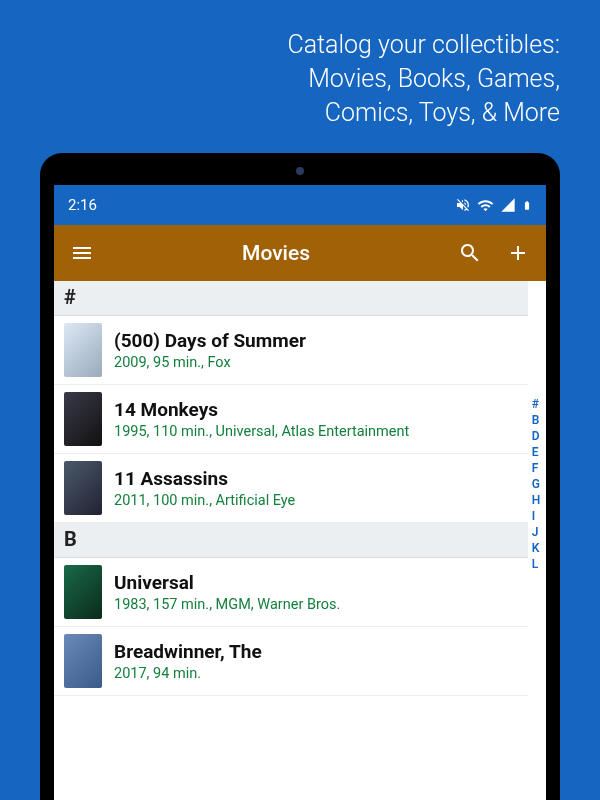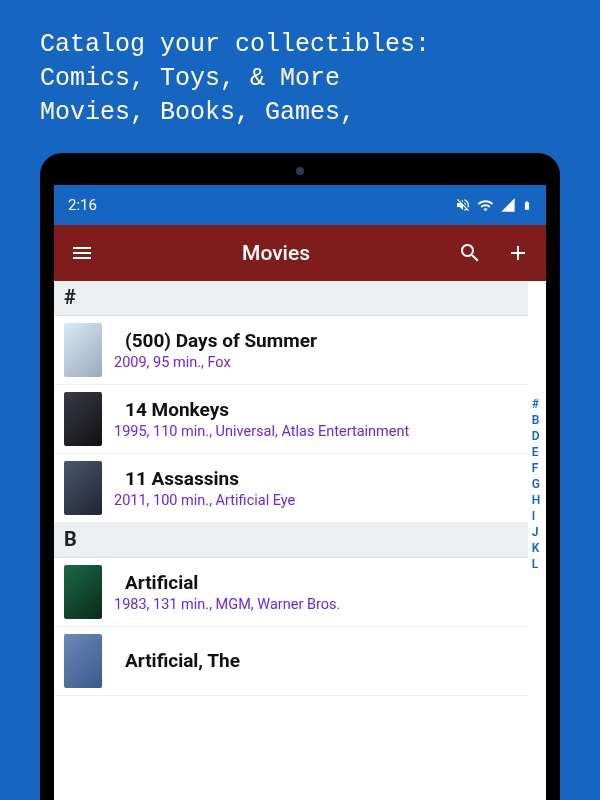--- a/index.html
+++ b/index.html
@@ -5,26 +5,25 @@
   * { margin: 0; padding: 0; box-sizing: border-box; }
   body {
     width: 600px;
     height: 800px;
     background: #1665c0;
     font-family: -apple-system, Roboto, Arial, sans-serif;
     overflow: hidden;
   }
   .promo-text {
     color: #fff;
-    text-align: left;
+    text-align: right;
     font-size: 25px;
     font-weight: 300;
     padding: 28px 40px 24px;
     line-height: 1.35;
-    font-family: Liberation Mono, monospace;
   }
   .tablet-frame {
     width: 520px;
     margin: 0 auto;
     background: #000;
     border-radius: 22px 22px 0 0;
     padding: 32px 14px 0 14px;
     position: relative;
     height: 660px;
   }
@@ -57,21 +56,21 @@
     gap: 48px;
   }
   .status-icons {
     display: flex;
     align-items: center;
     gap: 6px;
   }
   .status-icons svg { display: block; }
   .app-bar {
     height: 56px;
-    background: #7f1d1d;
+    background: #a16207;
     color: #fff;
     display: flex;
     align-items: center;
     padding: 0 8px;
     gap: 8px;
   }
   .app-bar-title {
     flex: 1;
     text-align: center;
     font-size: 21px;
@@ -125,25 +124,24 @@
   .thumb.c5 { background: linear-gradient(135deg,#6a8aba,#3a5a8a); }
   .row-text { flex: 1; min-width: 0; }
   .row-title {
     font-size: 19px;
     font-weight: 700;
     color: #111;
     margin-bottom: 2px;
     white-space: nowrap;
     overflow: hidden;
     text-overflow: ellipsis;
-    margin-left: 11px;
   }
   .row-sub {
     font-size: 14.5px;
-    color: #6d28d9;
+    color: #15803d;
     white-space: nowrap;
     overflow: hidden;
     text-overflow: ellipsis;
   }
   .index-rail {
     width: 18px;
     padding: 4px 2px 0 0;
     display: flex;
     flex-direction: column;
     align-items: center;
@@ -157,22 +155,22 @@
     line-height: 16px;
     cursor: pointer;
   }
   .index-spacer { height: 110px; }
 </style>
 </head>
 <body>
 
 <div class="promo-text">
   <div>Catalog your collectibles:</div>
+  <div>Movies, Books, Games,</div>
   <div>Comics, Toys, &amp; More</div>
-  <div>Movies, Books, Games,</div>
 </div>
 
 <div class="tablet-frame">
   <div class="camera"></div>
   <div class="screen">
 
     <div class="status-bar">
       <span>2:16</span>
       <div class="status-icons">
         <svg width="16" height="16" viewBox="0 0 24 24" fill="#fff">
@@ -230,28 +228,29 @@
             <div class="thumb c2"></div>
             <div class="row-text">
               <div class="row-title">11 Assassins</div>
               <div class="row-sub">2011, 100 min., Artificial Eye</div>
             </div>
           </div>
           <div class="section-header">B</div>
           <div class="row">
             <div class="thumb c4"></div>
             <div class="row-text">
-              <div class="row-title">Artificial</div>
-              <div class="row-sub">1983, 131 min., MGM, Warner Bros.</div>
+              <div class="row-title">Universal</div>
+              <div class="row-sub">1983, 157 min., MGM, Warner Bros.</div>
             </div>
           </div>
           <div class="row">
             <div class="thumb c5"></div>
             <div class="row-text">
-              <div class="row-title">Artificial, The</div>
+              <div class="row-title">Breadwinner, The</div>
+              <div class="row-sub">2017, 94 min.</div>
             </div>
           </div>
         </div>
       <div class="index-rail">
         <div class="index-spacer"></div>
         <div id="index-letters">
             <div class="index-letter">#</div>
             <div class="index-letter">B</div>
             <div class="index-letter">D</div>
             <div class="index-letter">E</div>

